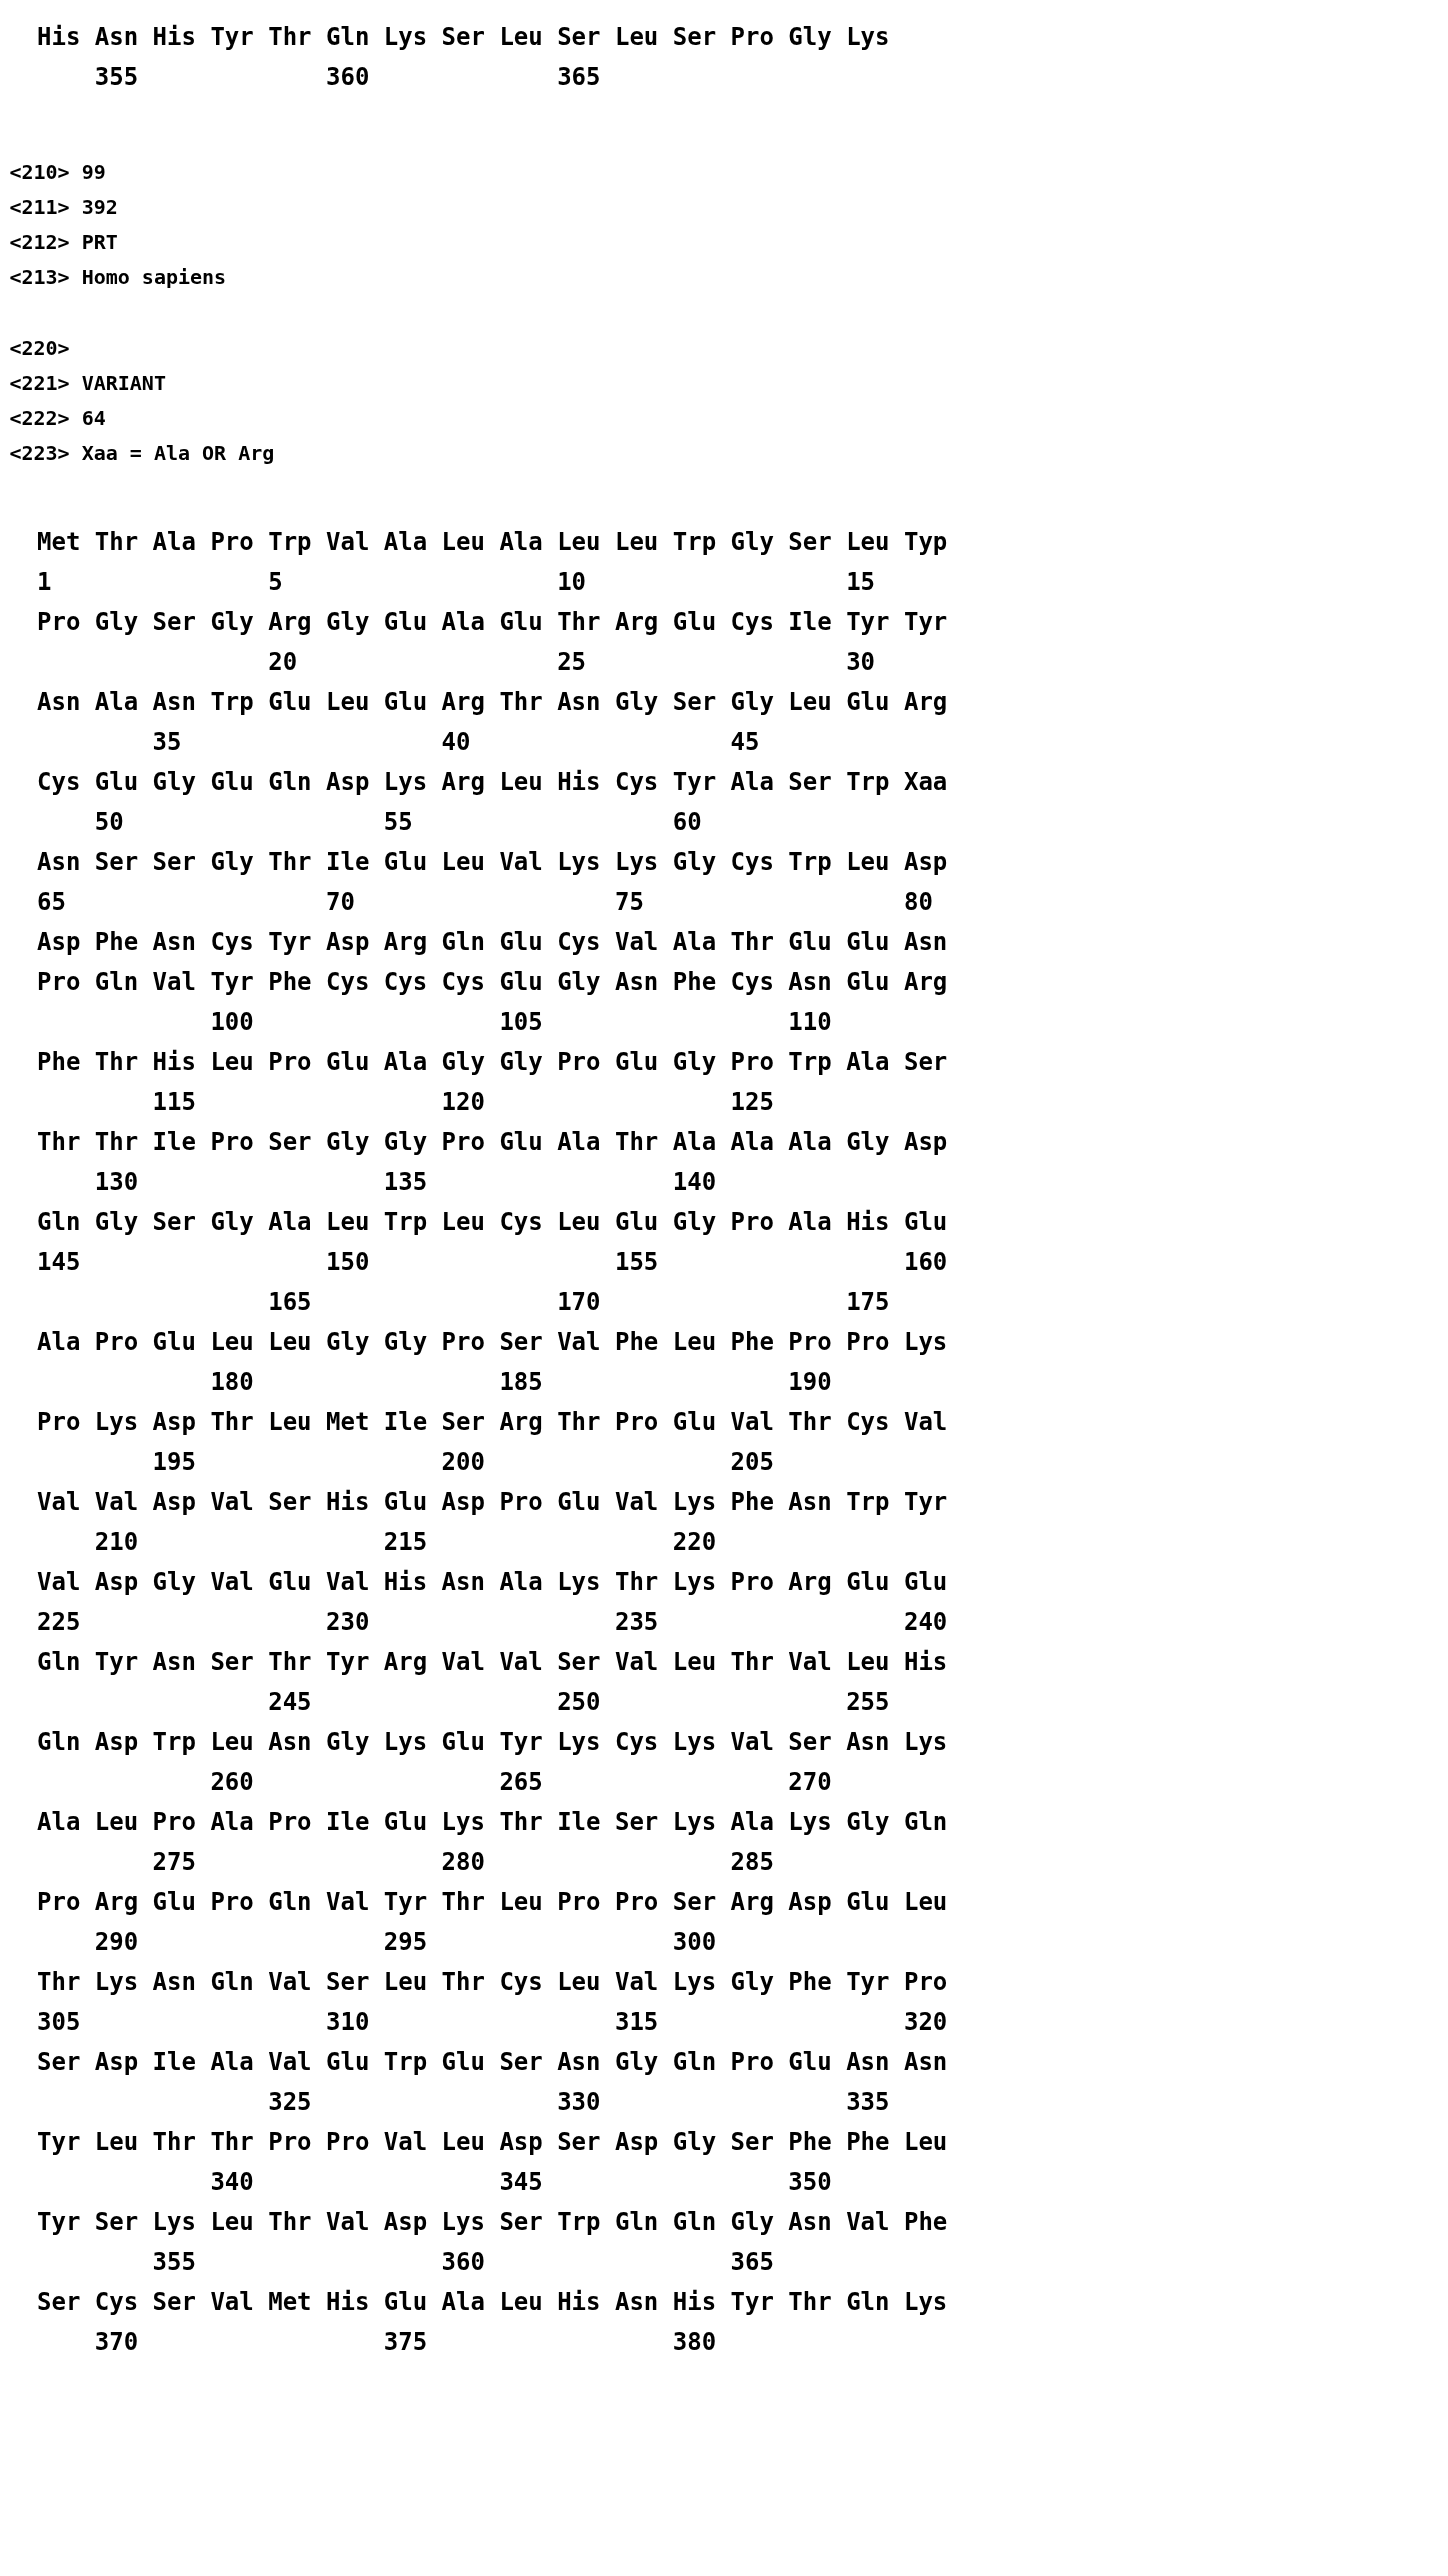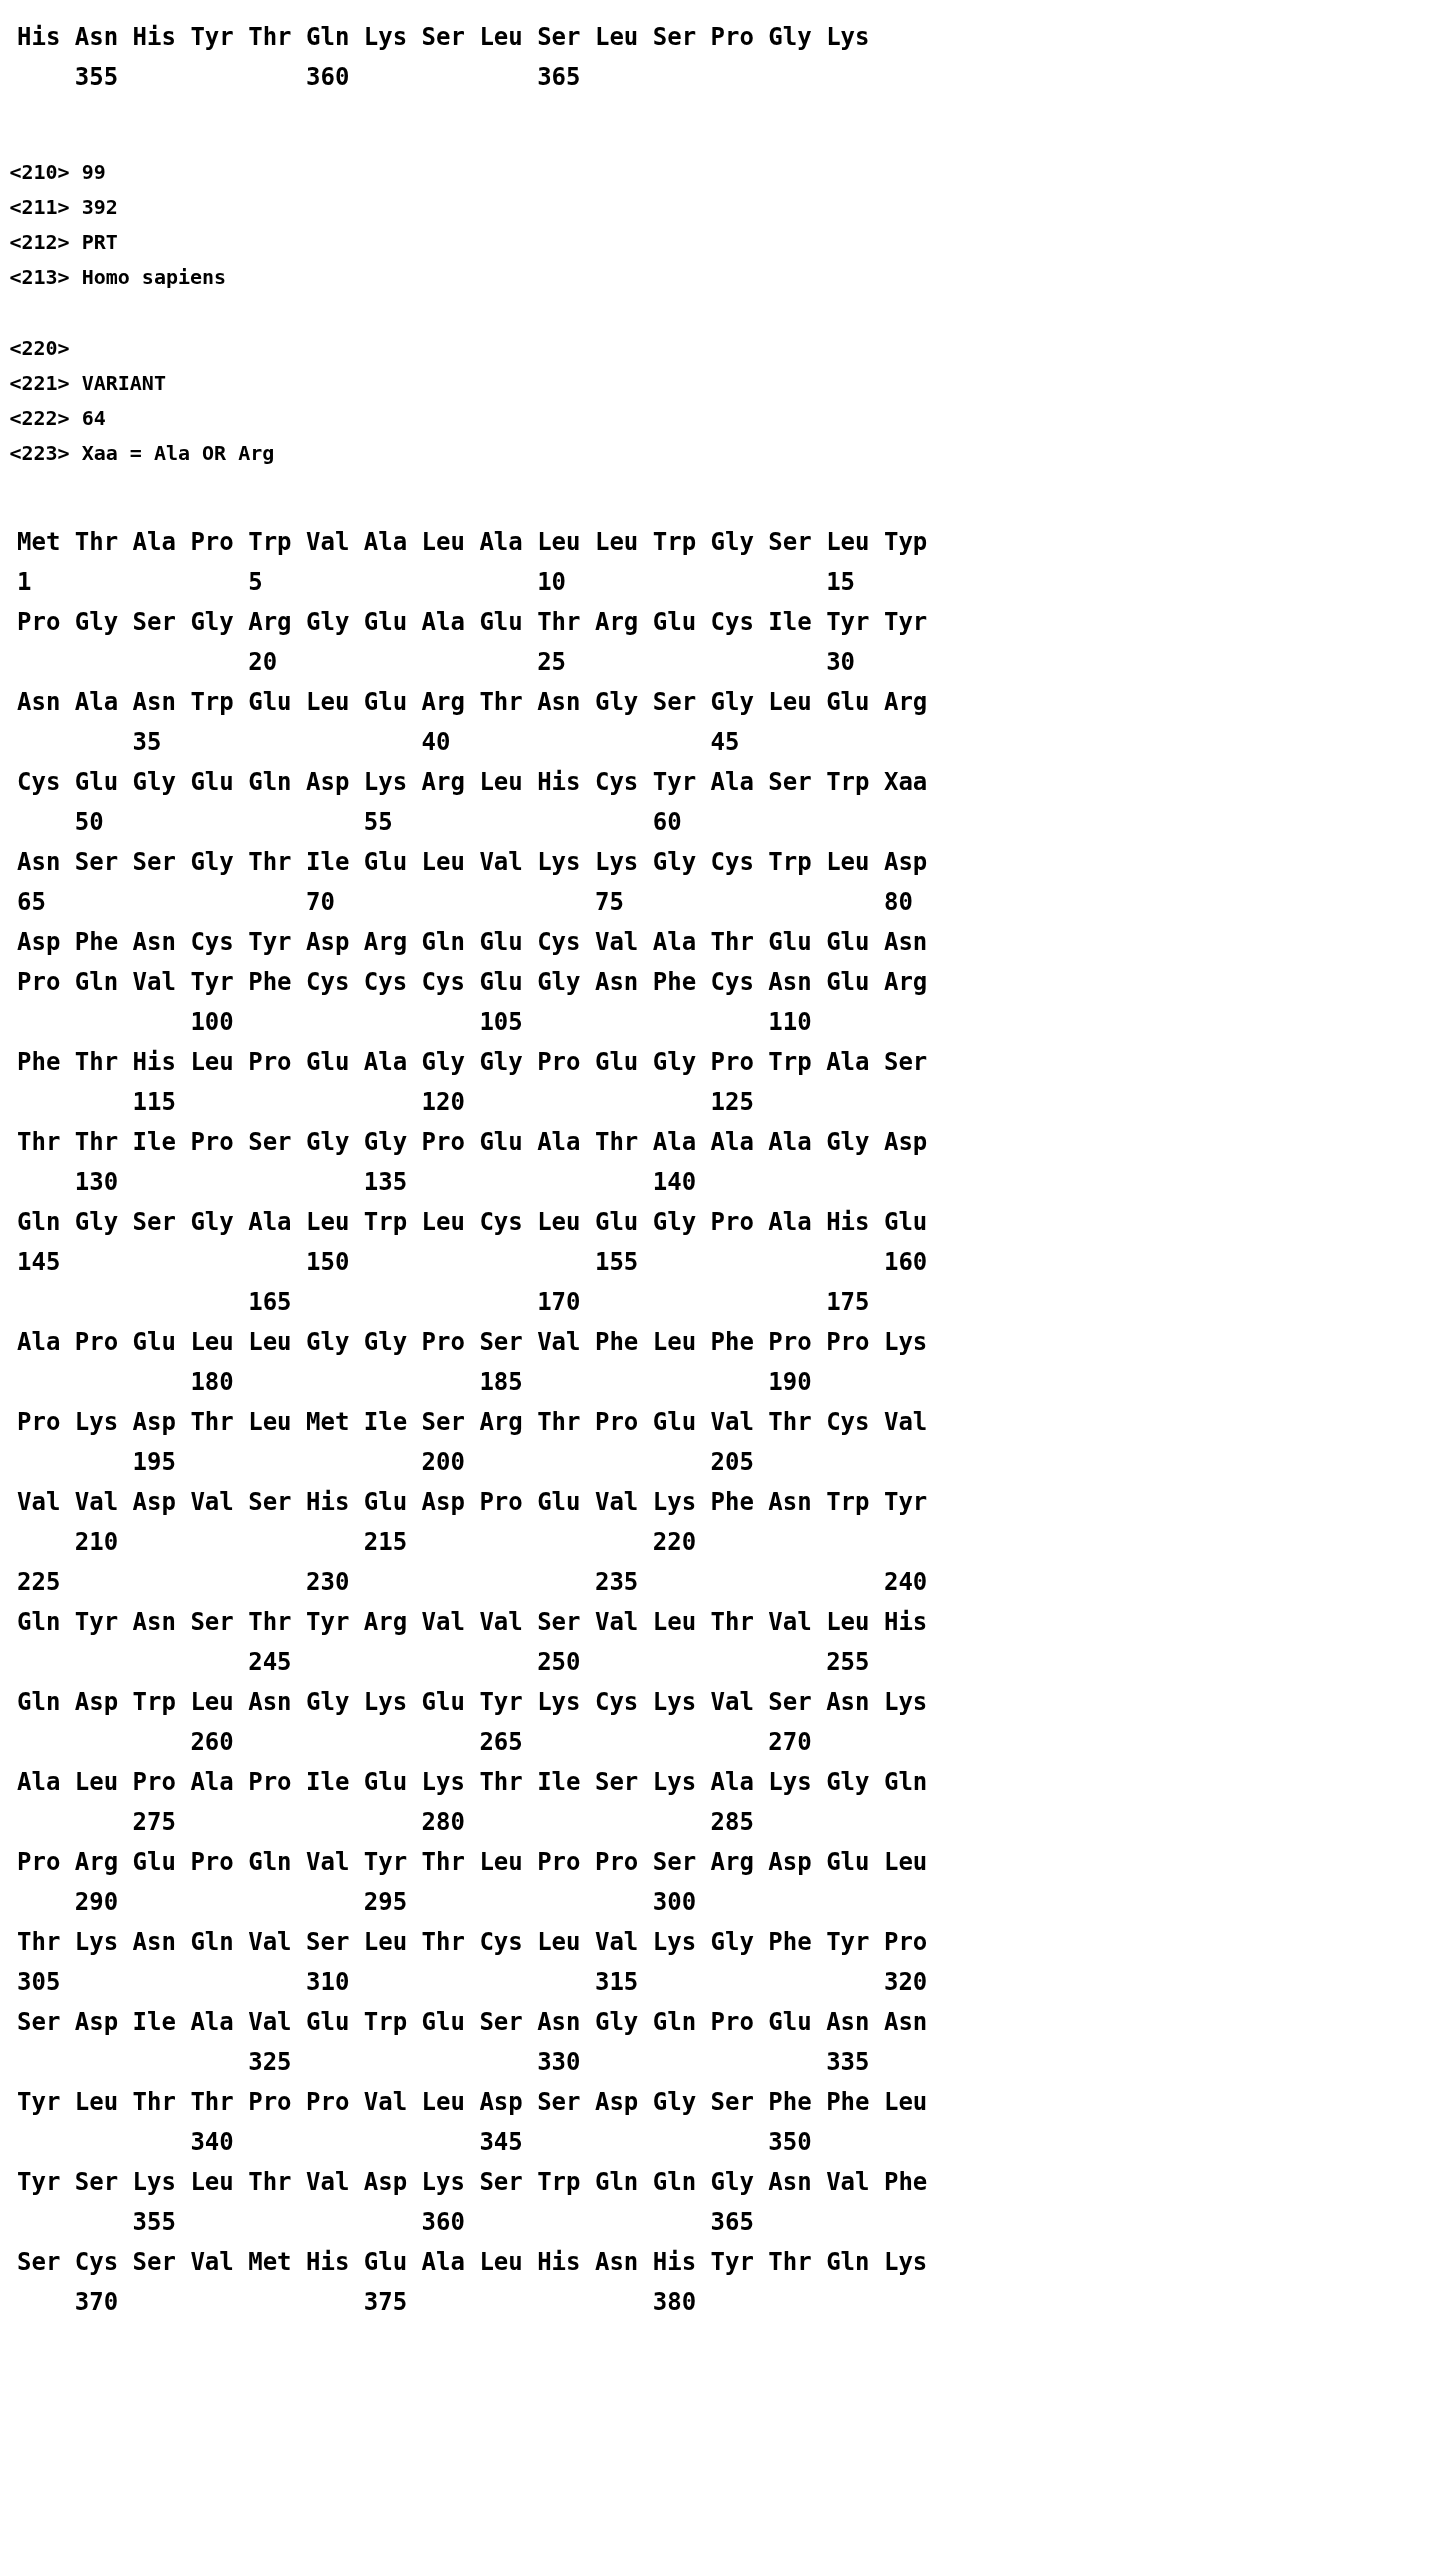--- a/index.html
+++ b/index.html
@@ -12,20 +12,21 @@
     font-family: "DejaVu Sans Mono", "Liberation Mono", monospace;
     color: #000000;
   }
   .page {
     width: 1448px;
     box-sizing: border-box;
     padding: 17px 0 0 0;
   }
   .seq-block {
     padding-left: 17px;
+    margin-left: 20px;
   }
   .row {
     white-space: pre;
     font-size: 24px;
     line-height: 40px;
     letter-spacing: 0px;
   }
   .row.residues {
     font-weight: bold;
   }
@@ -100,20 +101,21 @@
     <div class="row numbers">    130                 135                 140</div>
     <div class="row residues">Gln Gly Ser Gly Ala Leu Trp Leu Cys Leu Glu Gly Pro Ala His Glu</div>
     <div class="row numbers">145                 150                 155                 160</div>
     <div class="row numbers">                165                 170                 175</div>
     <div class="row residues">Ala Pro Glu Leu Leu Gly Gly Pro Ser Val Phe Leu Phe Pro Pro Lys</div>
     <div class="row numbers">            180                 185                 190</div>
     <div class="row residues">Pro Lys Asp Thr Leu Met Ile Ser Arg Thr Pro Glu Val Thr Cys Val</div>
     <div class="row numbers">        195                 200                 205</div>
     <div class="row residues">Val Val Asp Val Ser His Glu Asp Pro Glu Val Lys Phe Asn Trp Tyr</div>
     <div class="row numbers">    210                 215                 220</div>
+    <div class="row residues">Val Asp Gly Val Glu Val His Asn Ala Lys Thr Lys Pro Arg Glu Glu</div>
     <div class="row numbers">225                 230                 235                 240</div>
     <div class="row residues">Gln Tyr Asn Ser Thr Tyr Arg Val Val Ser Val Leu Thr Val Leu His</div>
     <div class="row numbers">                245                 250                 255</div>
     <div class="row residues">Gln Asp Trp Leu Asn Gly Lys Glu Tyr Lys Cys Lys Val Ser Asn Lys</div>
     <div class="row numbers">            260                 265                 270</div>
     <div class="row residues">Ala Leu Pro Ala Pro Ile Glu Lys Thr Ile Ser Lys Ala Lys Gly Gln</div>
     <div class="row numbers">        275                 280                 285</div>
     <div class="row residues">Pro Arg Glu Pro Gln Val Tyr Thr Leu Pro Pro Ser Arg Asp Glu Leu</div>
     <div class="row numbers">    290                 295                 300</div>
     <div class="row residues">Thr Lys Asn Gln Val Ser Leu Thr Cys Leu Val Lys Gly Phe Tyr Pro</div>

